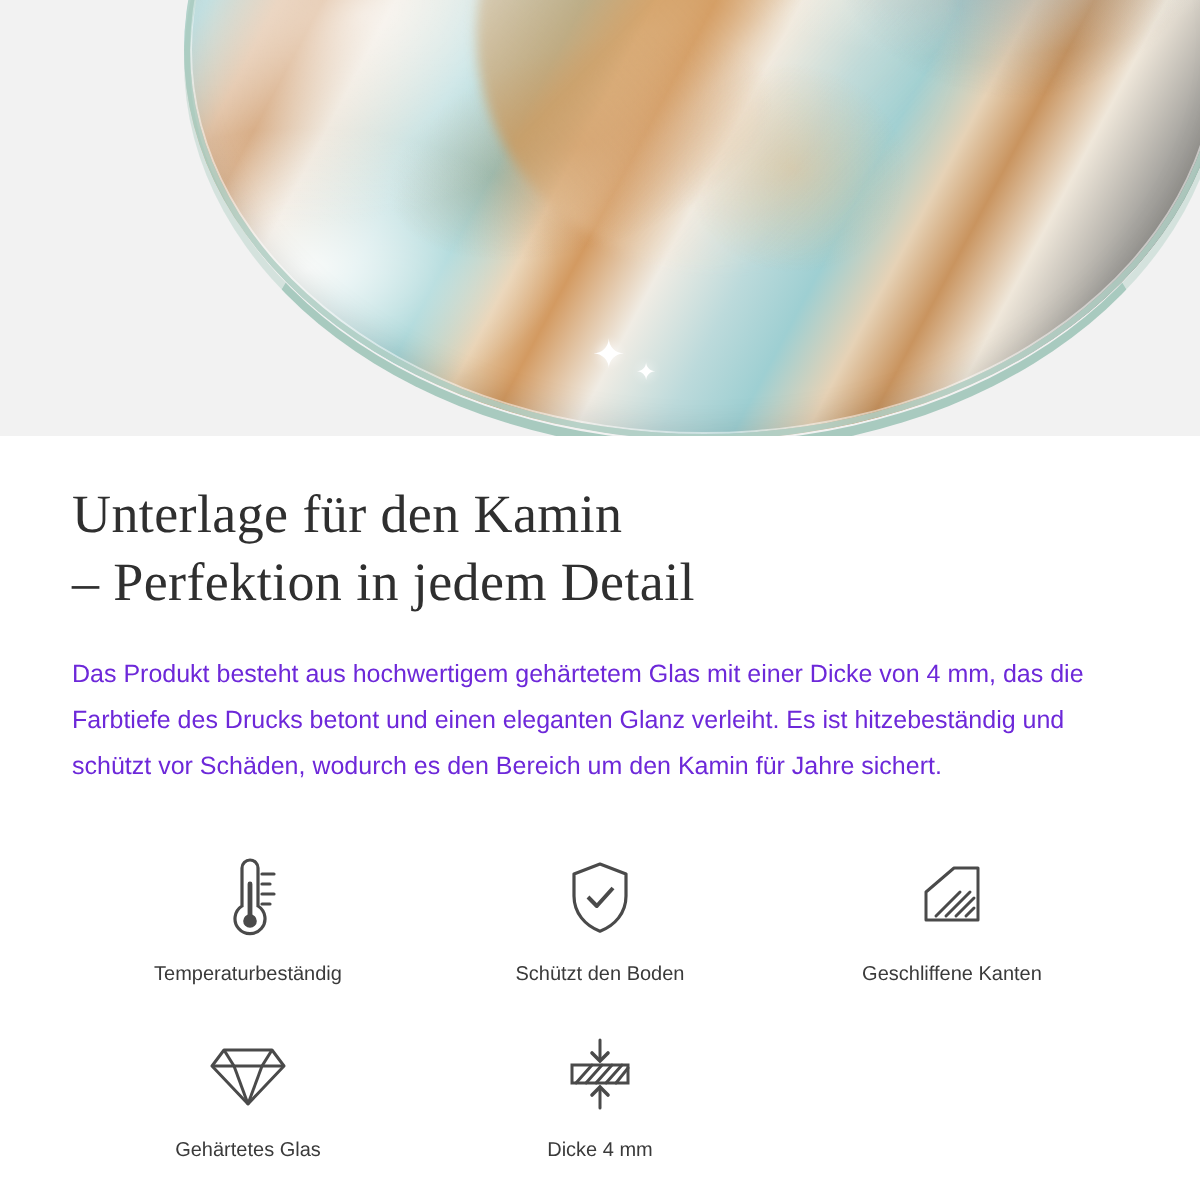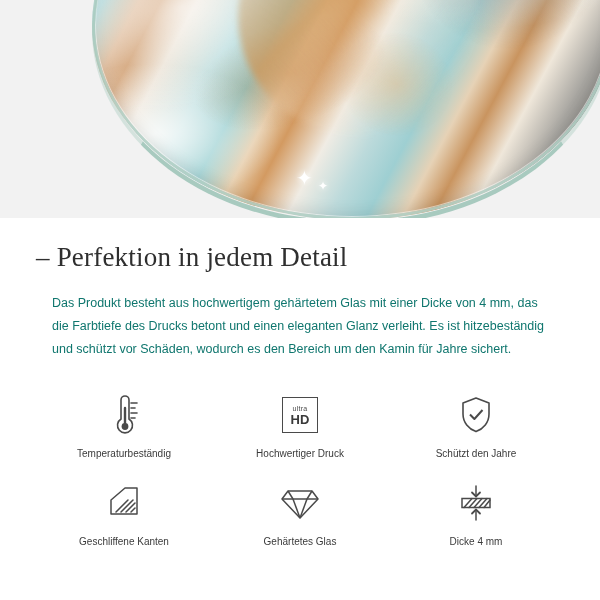--- a/index.html
+++ b/index.html
@@ -143,22 +143,22 @@
     color: #2f2f2f;
     font-weight: 400;
     margin: 0 0 18px 0;
     letter-spacing: 0.2px;
   }
   .headline .line2 { display: block; font-family: Liberation Serif, serif; }
 
   .paragraph {
     font-size: 12.5px;
     line-height: 23px;
-    color: #0f766e;
-    margin: 16px;
+    color: #6d28d9;
+    margin: 0;
     max-width: 520px;
   }
 
   
   .features {
     margin-top: 30px;
     display: grid;
     grid-template-columns: repeat(3, 1fr);
     grid-row-gap: 18px;
     justify-items: center;
@@ -218,20 +218,21 @@
       <div class="rim"></div>
     </div>
     <div class="hero-edge"></div>
     <div class="sparkle s1">✦</div>
     <div class="sparkle s2">✦</div>
   </div>
 
   <div class="content">
 
     <h1 class="headline">
+      <span>Unterlage für den Kamin</span>
       <span class="line2">– Perfektion in jedem Detail</span>
     </h1>
 
     <p class="paragraph">Das Produkt besteht aus hochwertigem gehärtetem Glas mit einer Dicke von 4 mm, das die Farbtiefe des Drucks betont und einen eleganten Glanz verleiht. Es ist hitzebeständig und schützt vor Schäden, wodurch es den Bereich um den Kamin für Jahre sichert.</p>
 
     <div class="features">
 
       <div class="feature">
         <div class="feature-icon">
           <svg width="40" height="46" viewBox="0 0 40 46" fill="none" stroke="#4a4a4a" stroke-width="1.6" stroke-linecap="round">
@@ -240,38 +241,29 @@
             <line x1="21" y1="16" x2="21" y2="32" stroke-width="2.4"></line>
             <line x1="27" y1="11" x2="33" y2="11"></line>
             <line x1="27" y1="16" x2="31" y2="16"></line>
             <line x1="27" y1="21" x2="33" y2="21"></line>
             <line x1="27" y1="26" x2="31" y2="26"></line>
           </svg>
         </div>
         <div class="feature-label">Temperaturbeständig</div>
       </div>
 
-      <div class="feature">
-        <div class="feature-icon">
-          <div class="hd-box">
-            <span class="hd-top">ultra</span>
-            <span class="hd-bottom">HD</span>
-          </div>
-        </div>
-        <div class="feature-label">Hochwertiger Druck</div>
-      </div>
 
       <div class="feature">
         <div class="feature-icon">
           <svg width="40" height="46" viewBox="0 0 40 46" fill="none" stroke="#4a4a4a" stroke-width="1.6" stroke-linejoin="round">
             <path d="M20 6 L33 11 v11 c0 8.5 -5.6 14.8 -13 17.6 C12.6 36.8 7 30.5 7 22 V11 z"></path>
             <polyline points="14,22.5 18.4,27 26.5,18" stroke-width="2"></polyline>
           </svg>
         </div>
-        <div class="feature-label">Schützt den Jahre</div>
+        <div class="feature-label">Schützt den Boden</div>
       </div>
 
       <div class="feature">
         <div class="feature-icon">
           <svg width="44" height="40" viewBox="0 0 44 40" fill="none" stroke="#4a4a4a" stroke-width="1.5" stroke-linecap="round" stroke-linejoin="round">
             <path d="M9 31 V17 L23 5 H35 V31 Z"></path>
             <line x1="14" y1="29" x2="26" y2="17"></line>
             <line x1="19" y1="29" x2="31" y2="17"></line>
             <line x1="24" y1="29" x2="33" y2="20"></line>
             <line x1="29" y1="29" x2="33" y2="25"></line>

